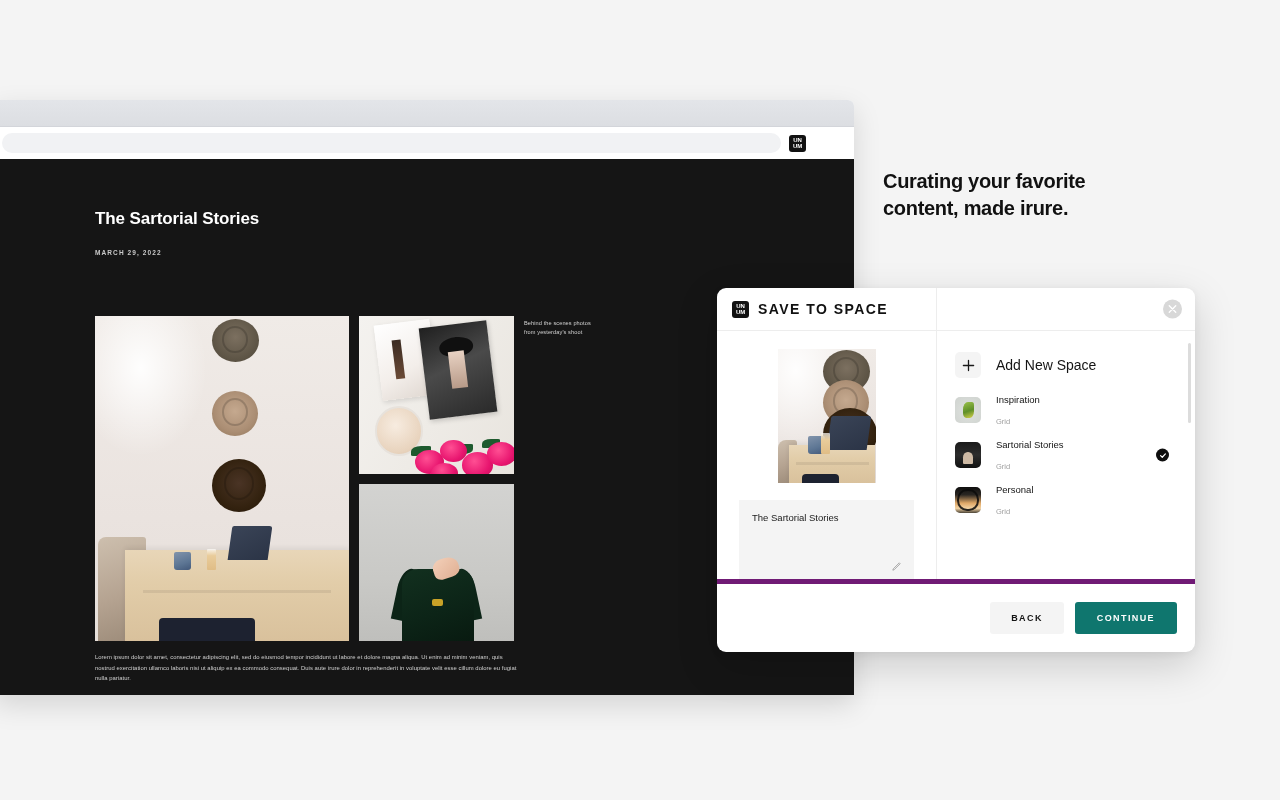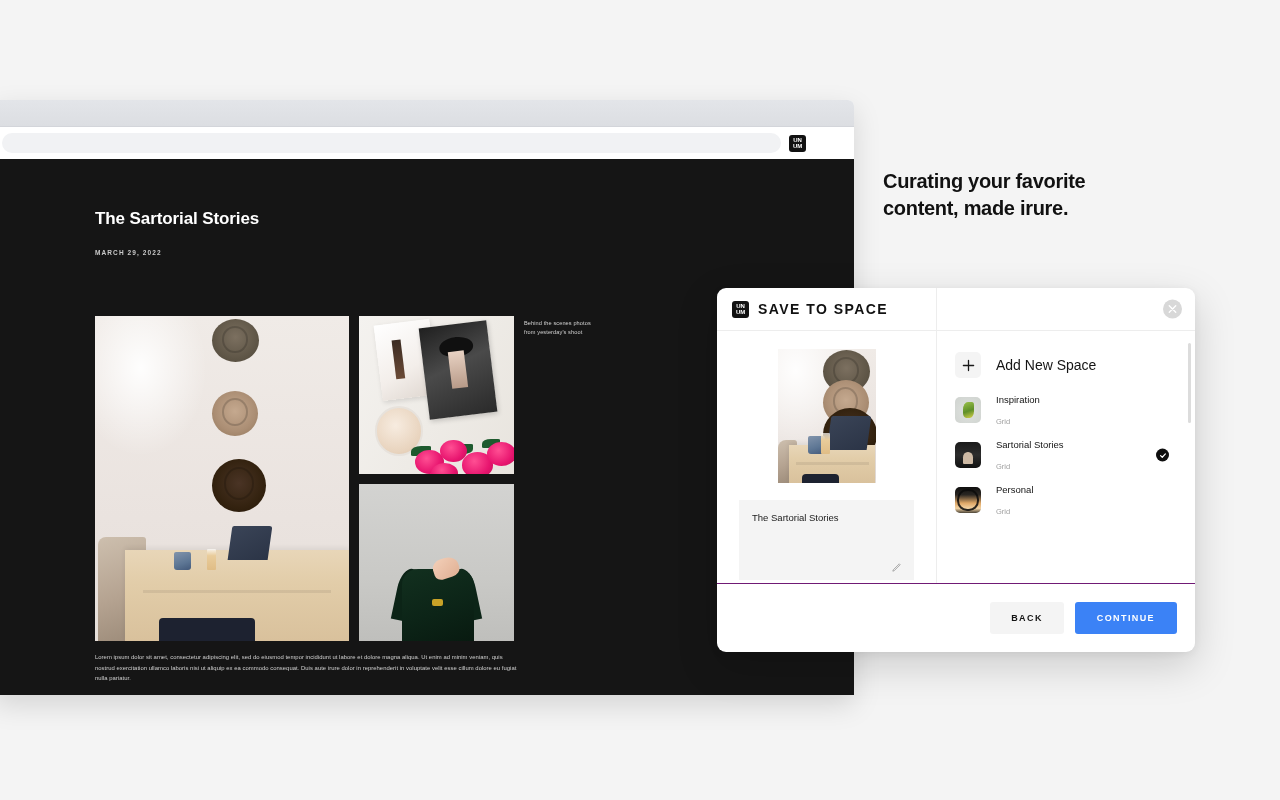--- a/index.html
+++ b/index.html
@@ -458,41 +458,41 @@
   }
   .scrollbar-thumb {
     width: 3px; height: 80px;
     background: #dcdcdc; border-radius: 2px;
     cursor: pointer;
   }
 
   .modal-footer {
     height: 68px;
     flex: 0 0 auto;
-    border-top: 1px solid #701a75;
+    border-top: 5px solid #701a75;
     display: flex; align-items: center; justify-content: flex-end;
     gap: 11px;
     padding-right: 18px;
   }
   .btn {
     font-size: 9px;
     font-weight: 700;
     letter-spacing: 1.4px;
     border: none;
     border-radius: 3px;
     cursor: pointer;
     font-family: "Liberation Sans", sans-serif;
   }
   .btn-back {
     background: #f4f4f4;
     color: #141414;
     padding: 11px 21px;
   }
   .btn-continue {
-    background: #3b82f6;
+    background: #0f766e;
     color: #ffffff;
     padding: 11px 22px;
   }
 </style>
 </head>
 <body>
 
 <div class="stage">
 
   <div class="browser">

